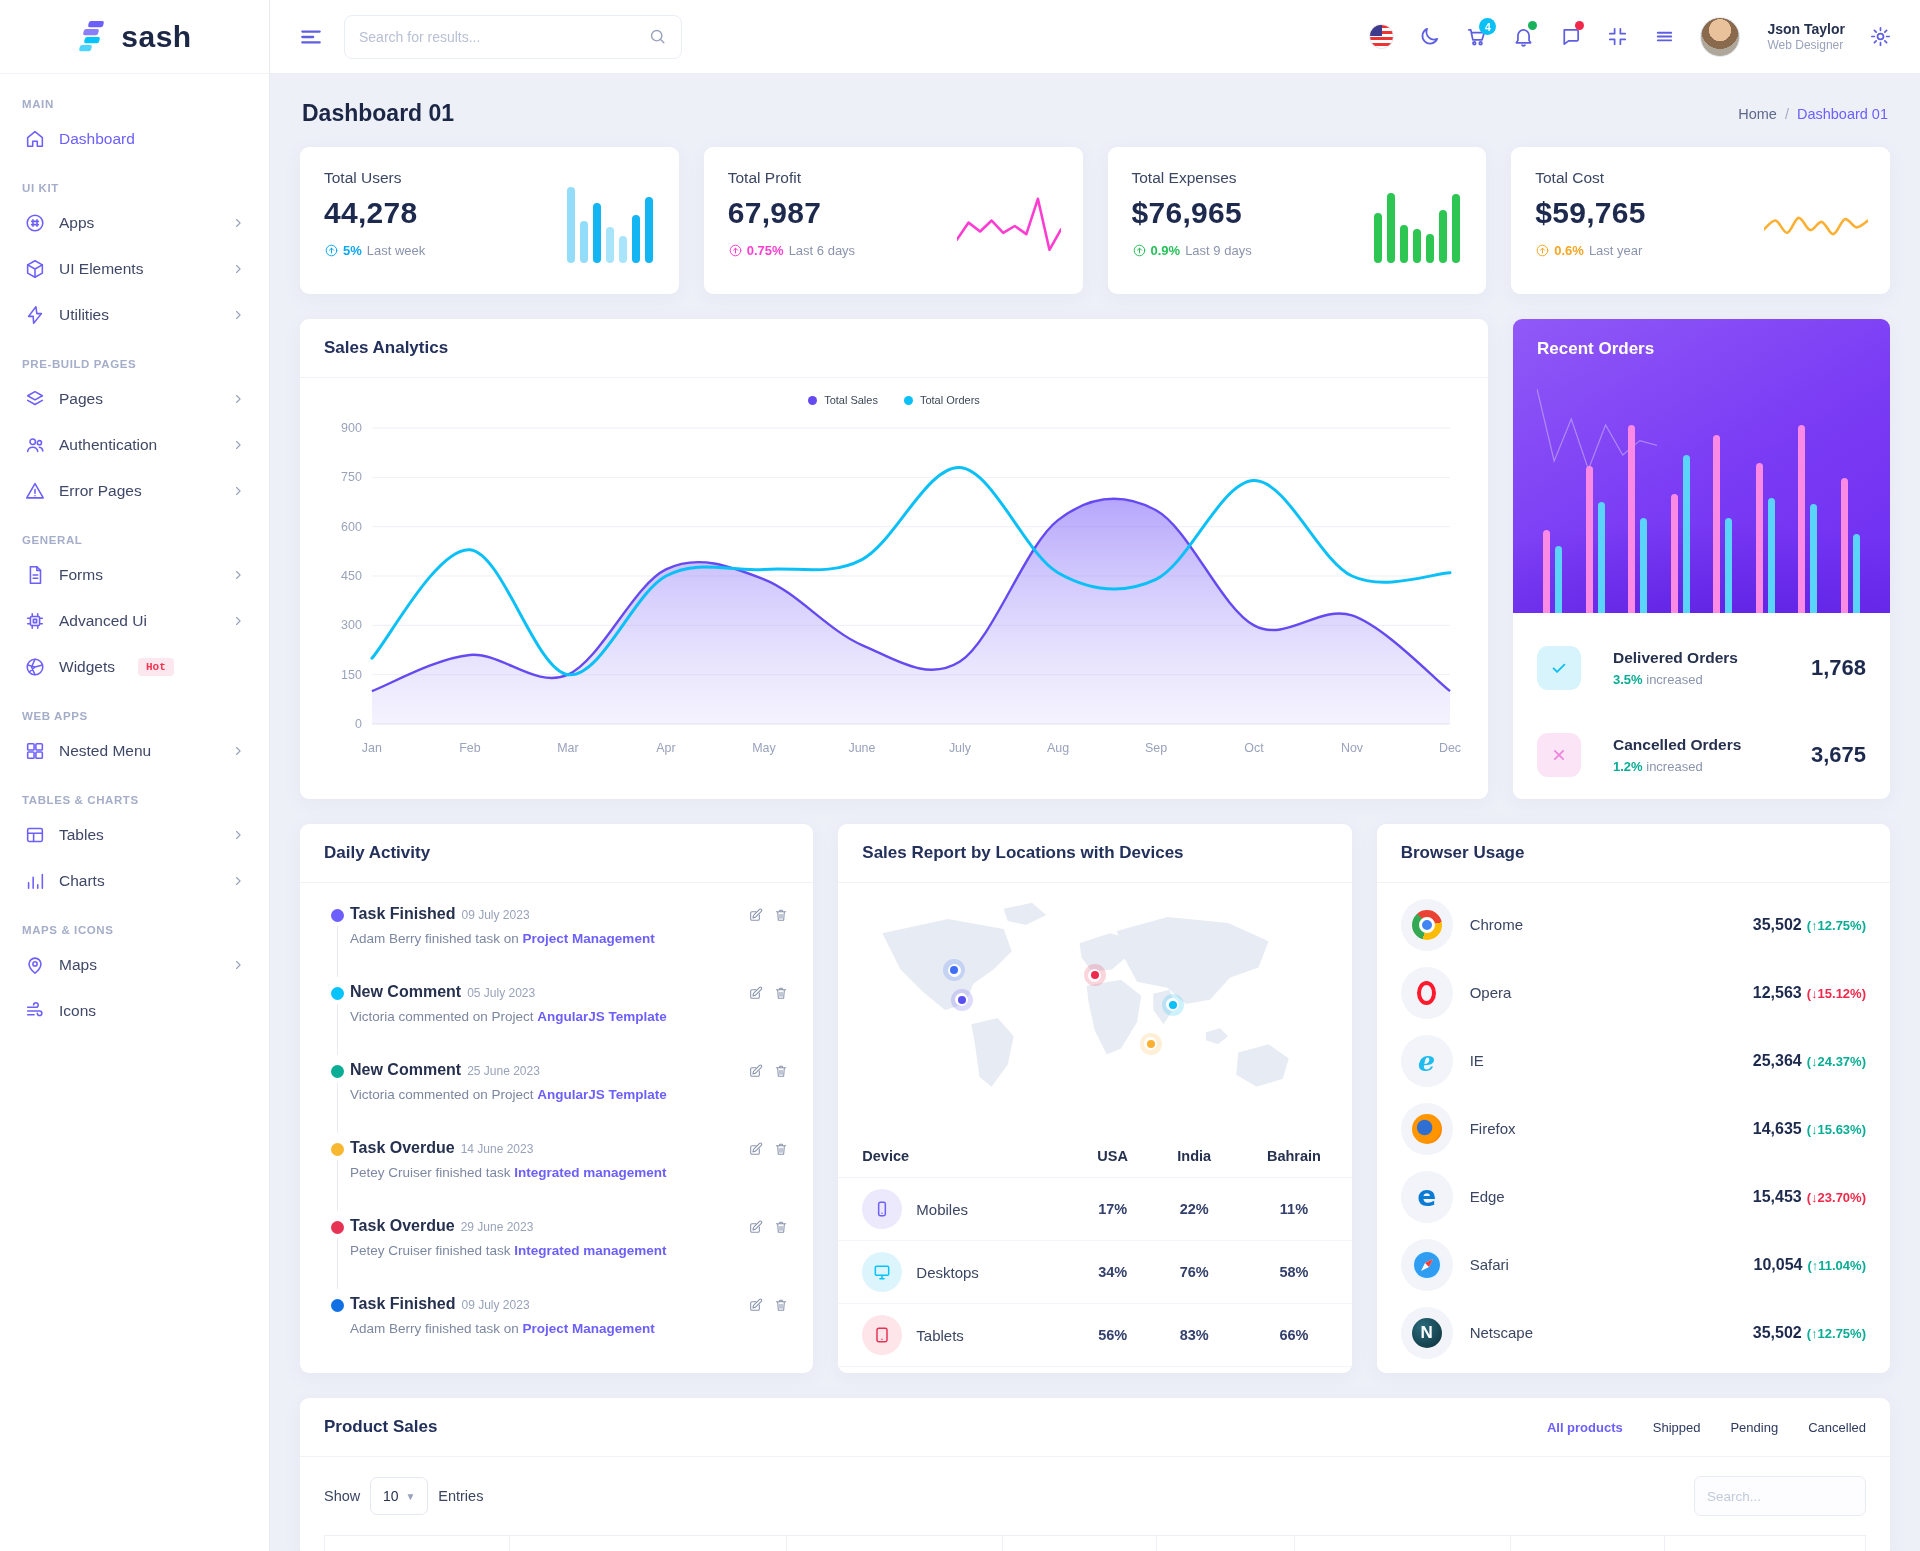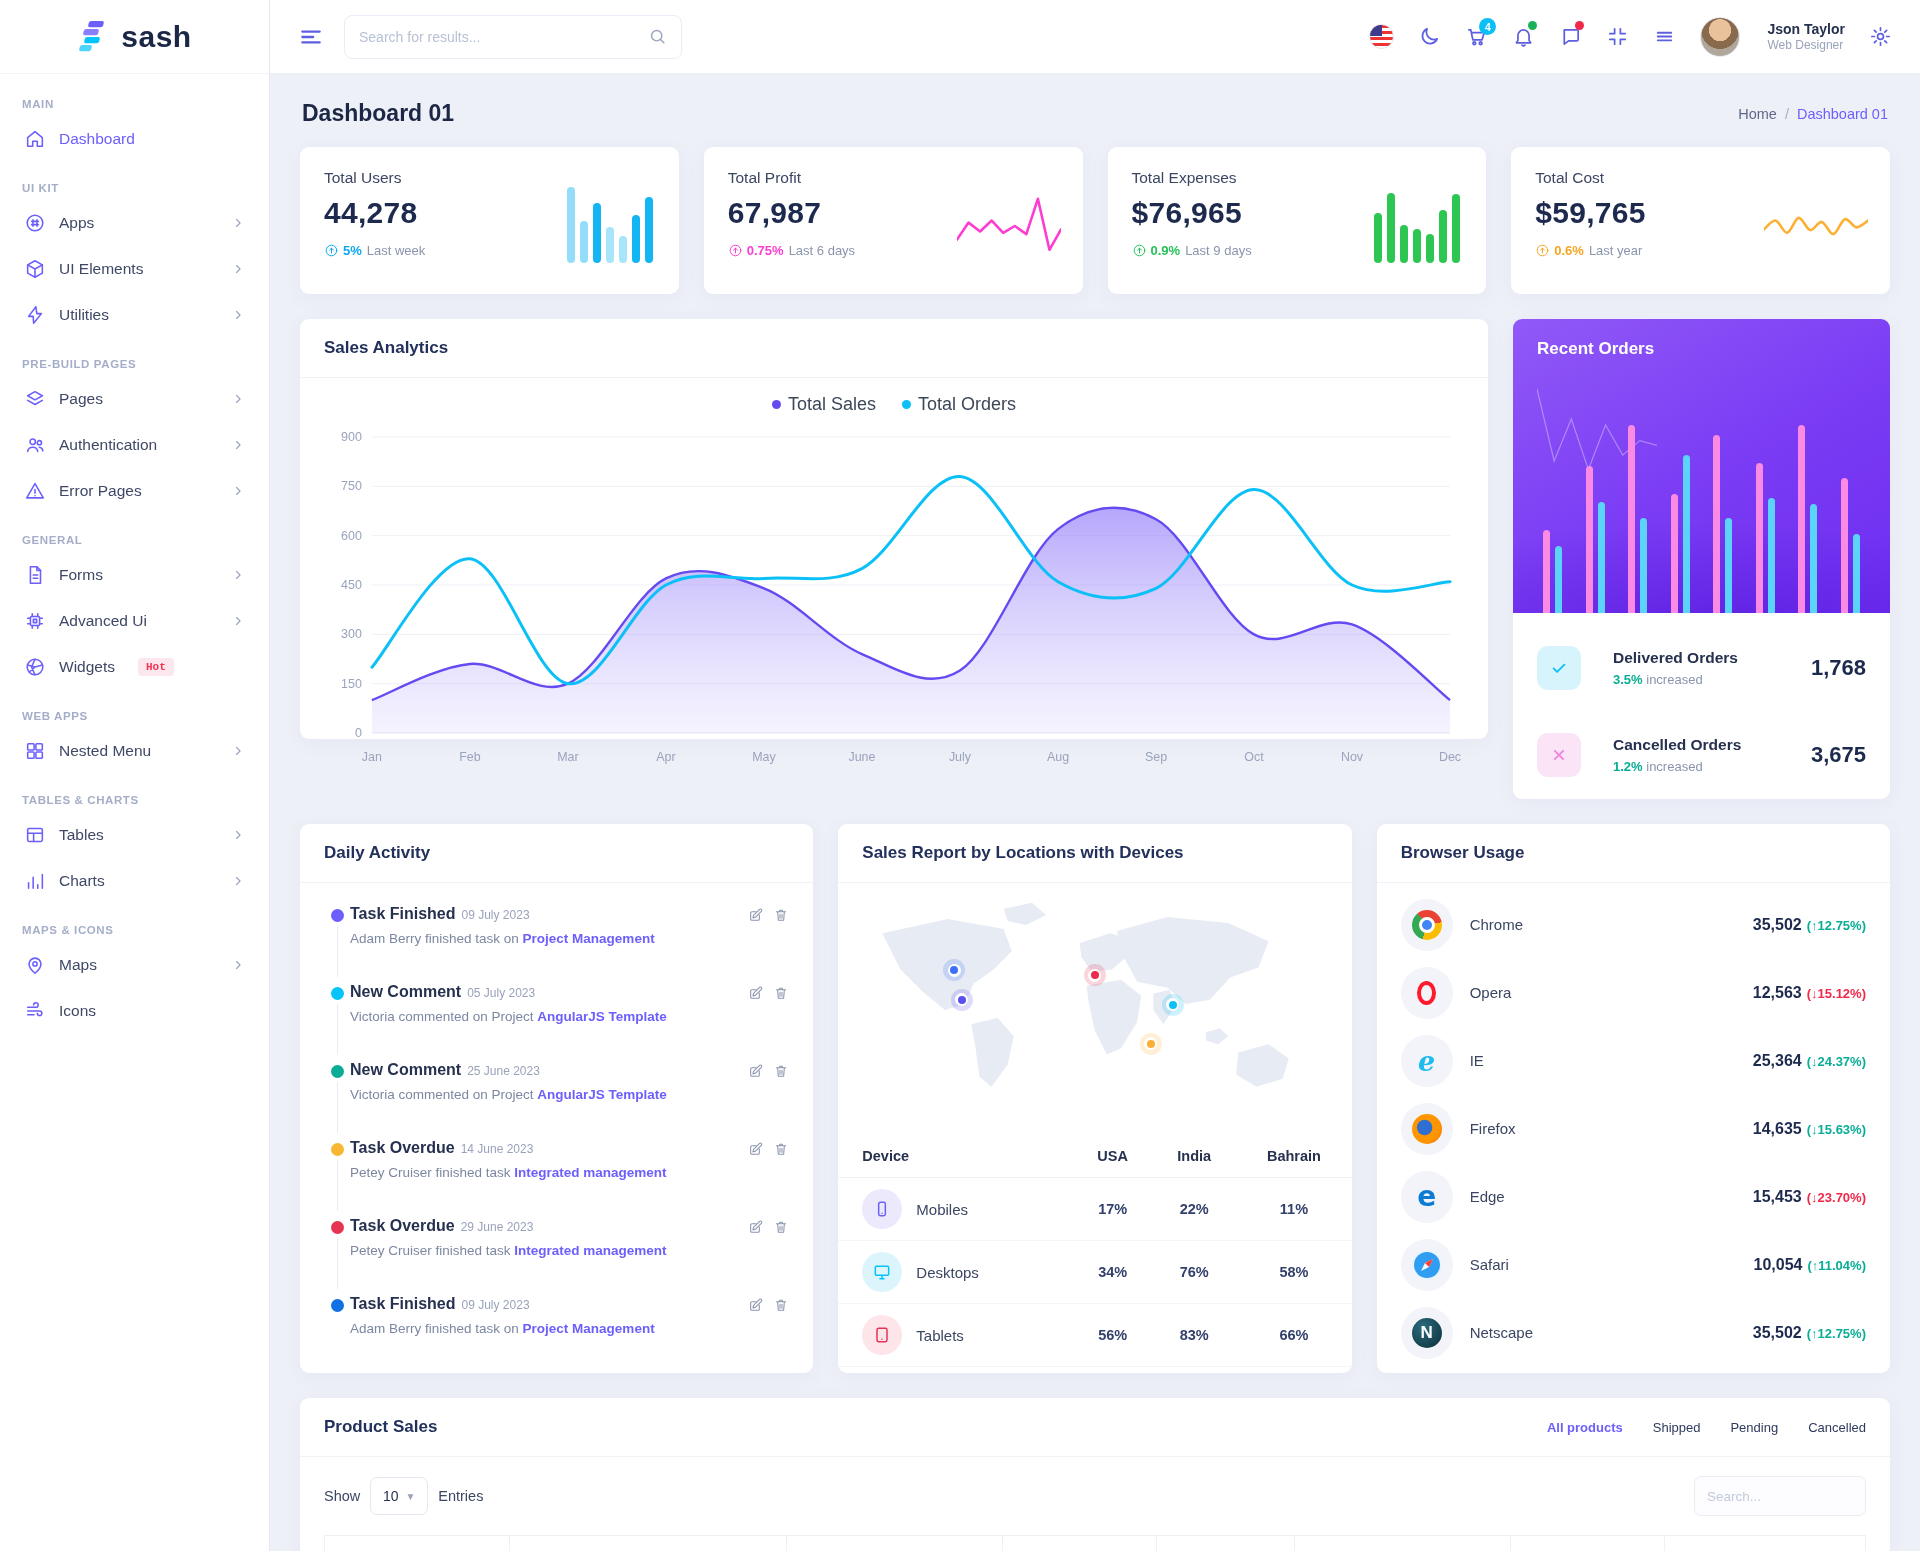--- a/index.html
+++ b/index.html
@@ -49,23 +49,23 @@
   .stat{position:relative;height:147px;padding:22px 24px;}
   .stat-label{font-size:15.5px;color:#3b4663;}
   .stat-value{font-size:30px;font-weight:700;color:#1d2a4e;margin-top:9px;letter-spacing:.3px;}
   .stat-foot{margin-top:13px;font-size:13px;color:#8a94ad;display:flex;align-items:center;gap:5px;}
   .stat-delta{display:flex;align-items:center;gap:4px;font-weight:700;}
   .spark-bars{position:absolute;right:26px;top:36px;height:80px;width:102px;display:flex;align-items:flex-end;gap:5px;justify-content:flex-end;}
   .spark-bars i{width:8px;border-radius:4px;display:block;}
   .spark-line{position:absolute;right:22px;top:38px;}
   
   .row2{display:grid;grid-template-columns:1fr 377px;gap:25px;margin-bottom:25px;}
-  .analytics{height:420px;}
+  .analytics{height:480px;}
   .legend{display:flex;justify-content:center;gap:26px;padding:16px 0 2px;}
-  .lg{display:flex;align-items:center;gap:7px;font-size:18px;color:#3c4858;}
+  .lg{display:flex;align-items:center;gap:7px;font-size:11px;color:#3c4858;}
   .lg i{width:9px;height:9px;border-radius:50%;display:block;}
   .chart-wrap{padding:0 20px 6px;}
   .tick{font-size:12.5px;fill:#9aa3bc;font-family:"Liberation Sans",sans-serif;}
   
   .orders{height:480px;overflow:hidden;display:flex;flex-direction:column;}
   .orders-hero{height:294px;position:relative;background:
      radial-gradient(130% 62% at 50% 112%,rgba(74,16,208,.55),transparent 70%),
      linear-gradient(150deg,#9059f7 0%,#7a3bf4 55%,#6e2ef1 100%);padding:20px 24px;flex-shrink:0;}
   .orders-hero .card-title{color:#fff;}
   .ghost{position:absolute;left:24px;right:24px;top:52px;height:120px;}

